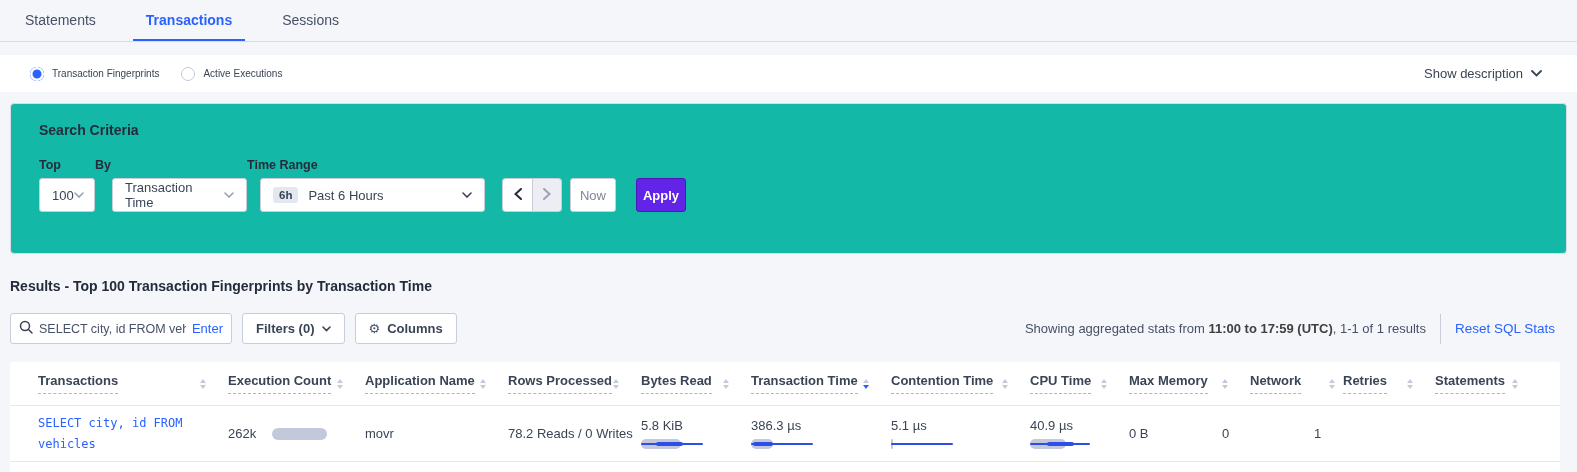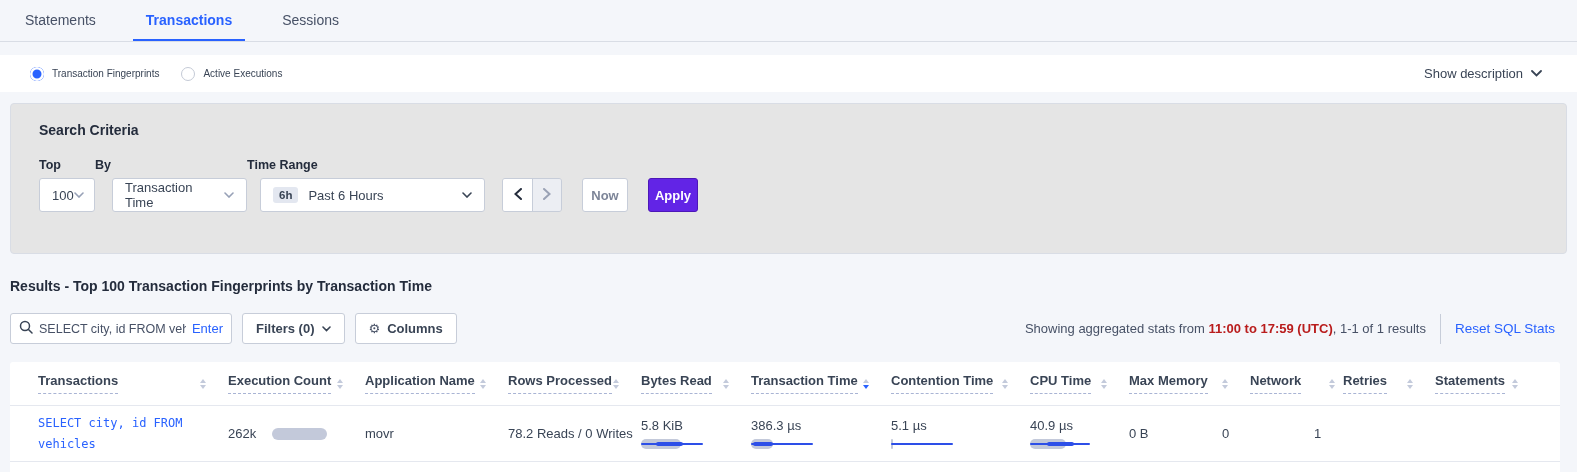--- a/index.html
+++ b/index.html
@@ -11,49 +11,49 @@
   .tab.active { color:#2962ff; font-weight:bold; border-bottom-color:#2962ff; }
 
   
   .viewbar { margin-top:13px; background:#ffffff; height:37px; display:flex; align-items:center; padding:0 35px 0 30px; }
   .radio-opt { display:flex; align-items:center; margin-right:22px; cursor:pointer; font-size:10px; color:#394455; }
   .radio { width:14px; height:14px; border-radius:50%; border:1.5px solid #c4cad6; background:#fff; margin-right:8px; flex:none; }
   .radio.sel { border:none; background:#2962ff; box-shadow:inset 0 0 0 2.5px #fff, inset 0 0 0 7px #2962ff; }
   .show-desc { margin-left:auto; display:flex; align-items:center; gap:8px; font-size:13px; color:#394455; cursor:pointer; }
 
   
-  .criteria-card { margin:11px 10px 0 10px; background:#e5e5e5; border:1px solid #d9dde5; border-radius:4px; padding:18px 0 28px 28px; height:151px; }
+  .criteria-card { margin:11px 10px 0 10px; background:#14b8a6; border:1px solid #d9dde5; border-radius:4px; padding:18px 0 28px 28px; height:151px; }
   .criteria-title { font-size:14px; font-weight:bold; color:#242c3c; }
   .criteria-row { display:flex; align-items:flex-end; margin-top:20px; }
   .field-label { font-size:12.5px; font-weight:bold; color:#242c3c; margin-bottom:6px; }
   .select { height:34px; border:1px solid #c7cdd9; border-radius:3px; background:#fff; display:flex; align-items:center; padding:0 12px; font-size:13px; color:#394455; cursor:pointer; }
   .select .chev { margin-left:auto; }
   .f-top { width:56px; }
   .f-by  { width:135px; margin-left:17px; }
   .f-tr  { width:225px; margin-left:13px; }
   .badge-6h { background:#e3e7f0; border-radius:3px; font-size:11.5px; font-weight:bold; color:#394455; padding:2px 6px; margin-right:10px; }
   .arrow-group { display:flex; margin-left:17px; border:1px solid #c7cdd9; border-radius:3px; overflow:hidden; height:34px; }
   .arrow-btn { width:29px; height:32px; display:flex; align-items:center; justify-content:center; background:#fff; border:none; cursor:pointer; }
   .arrow-btn.disabled { background:#eceef3; cursor:default; }
   .arrow-btn + .arrow-btn { border-left:1px solid #c7cdd9; }
-  .now-btn { margin-left:20px; width:46px; height:34px; background:#fff; border:1px solid #c7cdd9; border-radius:3px; font-size:13px; color:#7d8598; cursor:pointer; font-family:inherit;font-weight:bold; }
+  .now-btn { margin-left:8px; width:46px; height:34px; background:#fff; border:1px solid #c7cdd9; border-radius:3px; font-size:13px; color:#7d8598; cursor:pointer; font-family:inherit; }
   .apply-btn { margin-left:20px; width:50px; height:34px; background:#6224e6; border:1px solid #4d17b8; border-radius:3px; color:#fff; font-size:13px; font-weight:bold; cursor:pointer; font-family:inherit; }
 
   
   .results-heading { margin:24px 0 0 10px; font-size:14px; font-weight:bold; color:#242c3c; }
   .controls-row { display:flex; align-items:center; margin:19px 10px 0 10px; }
   .searchbox { width:222px; height:31px; border:1px solid #c7cdd9; border-radius:3px; background:#fff; display:flex; align-items:center; padding:0 8px; }
   .searchbox .q { flex:1; font-size:12.5px; color:#475166; white-space:nowrap; overflow:hidden; margin:0 6px; }
   .searchbox .enter { font-size:13px; color:#2962ff; cursor:pointer; }
   .btn-plain { height:31px; background:#fff; border:1px solid #c7cdd9; border-radius:3px; display:flex; align-items:center; gap:7px; padding:0 13px; font-size:13px; font-weight:bold; color:#394455; cursor:pointer; font-family:inherit; }
   .btn-filters { margin-left:10px; }
   .btn-columns { margin-left:10px; }
   .gear { font-family:"DejaVu Sans",sans-serif; font-size:13px; color:#475166; font-weight:normal; }
   .stats { margin-left:auto; font-size:13px; color:#475166; }
-  .stats b { color:#b91c1c; }
+  .stats b { color:#404040; }
   .vdiv { width:1px; height:30px; background:#c7cdd9; margin:0 14px; }
   .reset-link { font-size:13.5px; color:#2962ff; text-decoration:none; cursor:pointer; margin-right:12px; white-space:nowrap; }
 
   
   .table-card { margin:18px 17px 0 10px; background:#fff; border-radius:3px; padding-bottom:22px; }
   .thead, .trow { display:flex; padding-left:28px; }
   .thead { height:44px; align-items:center; border-bottom:1px solid #e5e8ef; }
   .trow  { height:56px; align-items:center; border-bottom:1px solid #e5e8ef; }
   .cell { flex:none; display:flex; align-items:center; }
   .c1{width:190px;} .c2{width:137px;} .c3{width:143px;} .c4{width:133px;} .c5{width:110px;} .c6{width:140px;}

